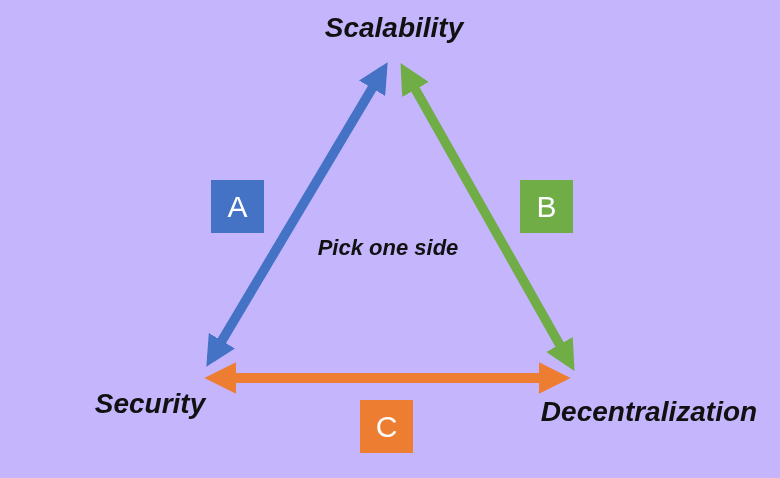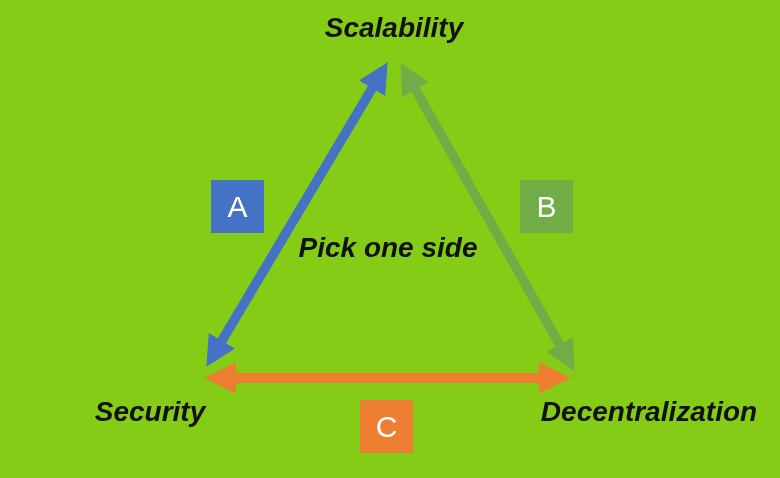--- a/index.html
+++ b/index.html
@@ -5,43 +5,43 @@
   * { margin: 0; padding: 0; box-sizing: border-box; }
   html, body { width: 780px; height: 478px; }
   body {
     font-family: "Liberation Sans", sans-serif;
     overflow: hidden;
   }
   .canvas {
     position: relative;
     width: 780px;
     height: 478px;
-    background: #84cc16;
+    background: #c4b5fd;
   }
   .arrow-layer {
     position: absolute;
     left: 0; top: 0;
     width: 780px; height: 478px;
   }
   .vertex-label {
     position: absolute;
     font-size: 28px;
     font-weight: bold;
     font-style: italic;
     color: #111111;
     text-align: center;
     white-space: nowrap;
   }
   .vertex-top    { left: 244px; top: 12px;  width: 300px; }
-  .vertex-bl     { left: 30px;  top: 396px; width: 240px; }
+  .vertex-bl     { left: 30px;  top: 388px; width: 240px; }
   .vertex-br     { left: 509px; top: 396px; width: 280px; }
   .center-note {
     position: absolute;
     left: 268px; top: 233px; width: 240px;
-    font-size: 28px;
+    font-size: 22px;
     font-weight: bold;
     font-style: italic;
     color: #111111;
     text-align: center;
     line-height: 29px;
   }
   .edge-badge {
     position: absolute;
     width: 53px; height: 53px;
     display: flex;

